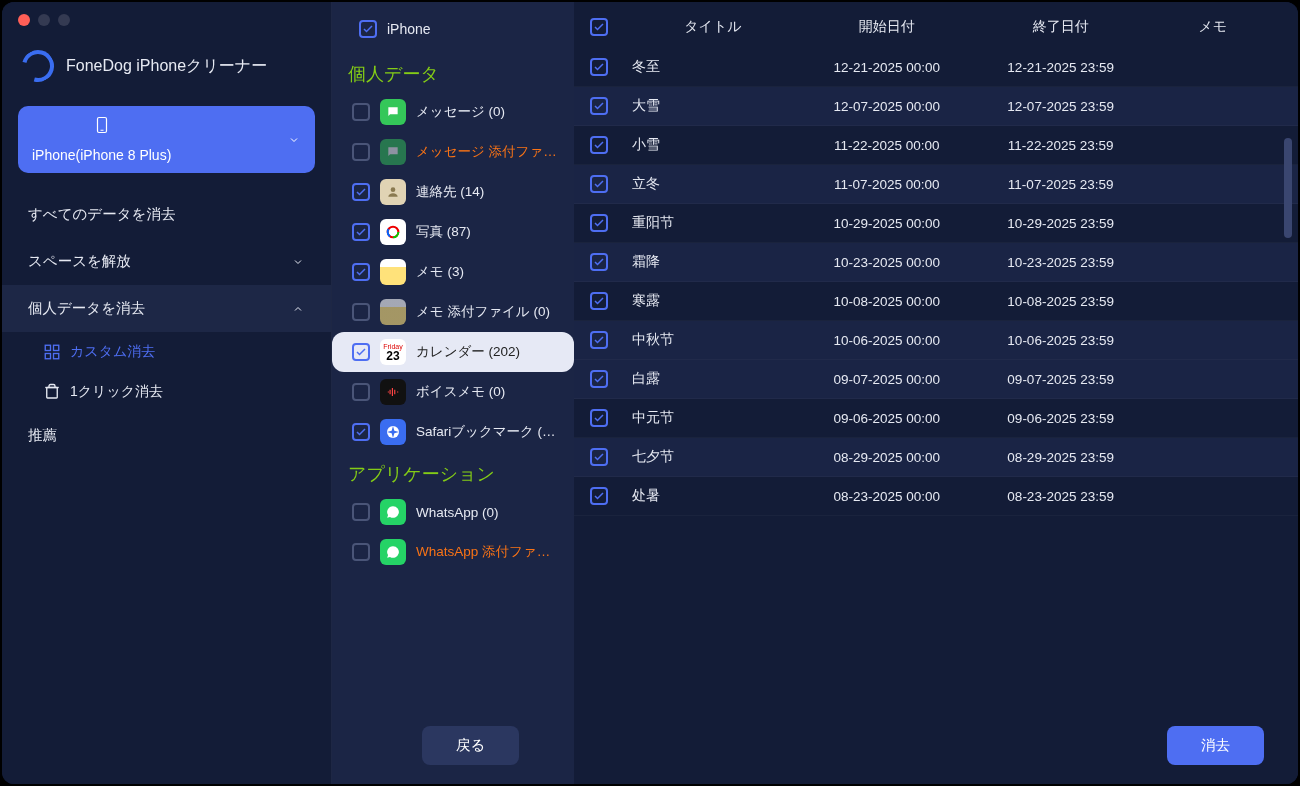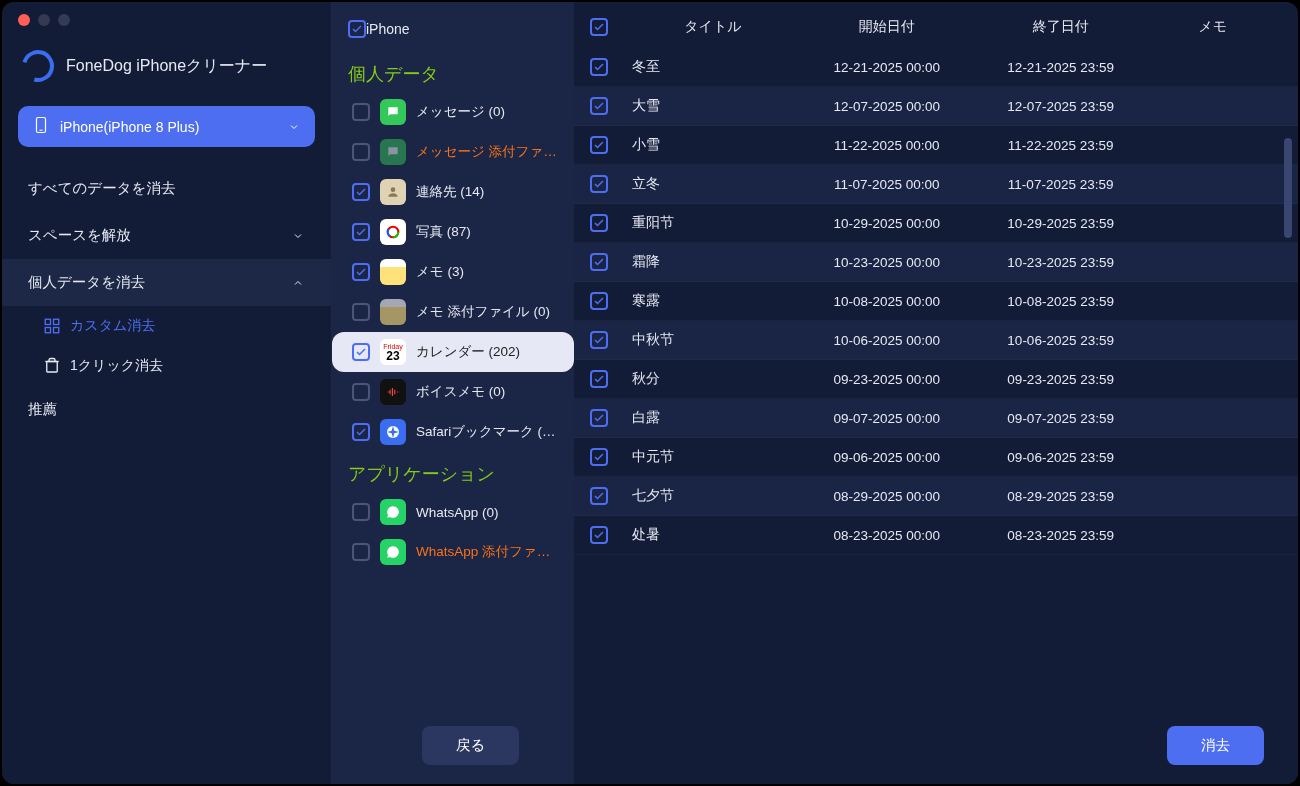--- a/index.html
+++ b/index.html
@@ -29,41 +29,41 @@
   .brand-title { font-size: 16px; font-weight: 500; color: #e6e9f2; }
 
   .device-select {
     margin: 0 16px 18px 16px;
     background: #4e6ef2;
     border-radius: 10px;
     padding: 10px 14px;
     display: flex; align-items: center; justify-content: space-between;
     color: #fff; font-size: 14px;
   }
-  .device-select .left { display: flex; align-items: center; gap: 10px; }
+  .device-select .left { display: flex; align-items: center; gap: 10px; flex-direction: column; }
   .chev { width: 14px; height: 14px; display: inline-flex; align-items: center; justify-content: center; }
   .chev svg { width: 12px; height: 12px; fill: none; stroke: currentColor; stroke-width: 2; }
 
   .nav-item {
     padding: 14px 26px;
     display: flex; align-items: center; justify-content: space-between;
     color: #e6e9f2; font-size: 14.5px; font-weight: 500;
   }
   .nav-item.active { background: #1d2746; }
   .nav-sub { padding: 10px 26px 10px 40px; display: flex; align-items: center; gap: 8px; font-size: 14px; color: #e6e9f2; }
   .nav-sub.sel { color: #4e6ef2; }
   .sub-icon { width: 20px; height: 20px; display: inline-flex; align-items: center; justify-content: center; }
   .sub-icon svg { width: 18px; height: 18px; stroke: currentColor; fill: none; stroke-width: 1.8; }
 
   
   .categories {
     width: 242px; background: #1b2545; color: #e6e9f2;
     display: flex; flex-direction: column;
   }
-  .cat-header { display: flex; align-items: center; padding: 18px 9px 14px 16px; font-size: 14px; }
+  .cat-header { display: flex; align-items: center; gap: 10px; padding: 18px 9px 14px 16px; font-size: 14px; margin-left: 11px; }
   .cat-section-label { padding: 10px 16px 6px 16px; font-size: 18px; color: #84cc16; font-weight: 400; }
   .cat-row {
     display: flex; align-items: center; gap: 10px;
     padding: 7px 12px 7px 20px; font-size: 13.5px;
   }
   .cat-row.selected { background: #e6e9f5; color: #222; border-radius: 12px; }
   .cat-row.selected .chk { border-color: #4e6ef2; }
   .cat-row.disabled { color: #f97316; }
   .chk {
     width: 18px; height: 18px; border: 2px solid #4e6ef2; border-radius: 4px;
@@ -451,31 +451,20 @@
           <div><span class="chk on">
               <svg viewBox="0 0 24 24">
                 <polyline points="4 12 9 17 20 6"></polyline>
               </svg>
             </span></div>
           <div class="cell-title">中秋节</div>
           <div class="cell">10-06-2025 00:00</div>
           <div class="cell">10-06-2025 23:59</div>
           <div class="cell"></div>
         </div>
-        <div class="row">
-          <div><span class="chk on">
-              <svg viewBox="0 0 24 24">
-                <polyline points="4 12 9 17 20 6"></polyline>
-              </svg>
-            </span></div>
-          <div class="cell-title">秋分</div>
-          <div class="cell">09-23-2025 00:00</div>
-          <div class="cell">09-23-2025 23:59</div>
-          <div class="cell"></div>
-        </div>
         <div class="row alt">
           <div><span class="chk on">
               <svg viewBox="0 0 24 24">
                 <polyline points="4 12 9 17 20 6"></polyline>
               </svg>
             </span></div>
           <div class="cell-title">白露</div>
           <div class="cell">09-07-2025 00:00</div>
           <div class="cell">09-07-2025 23:59</div>
           <div class="cell"></div>

